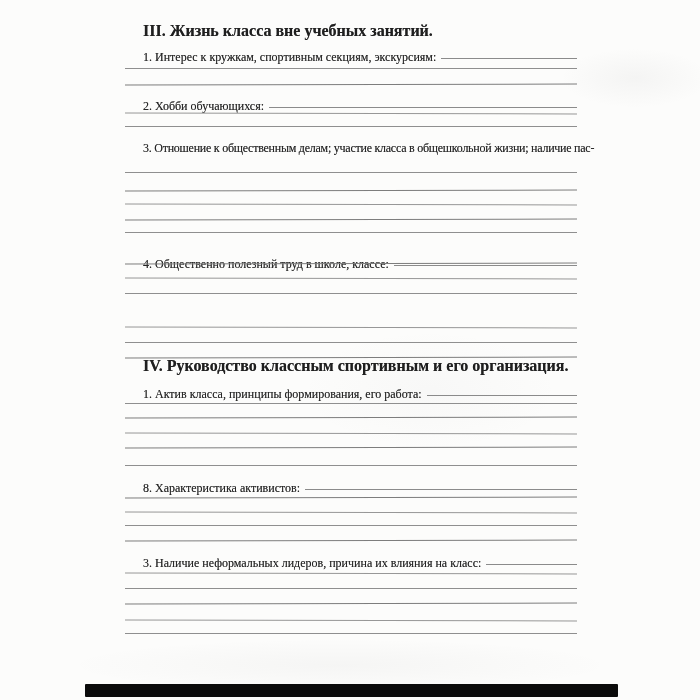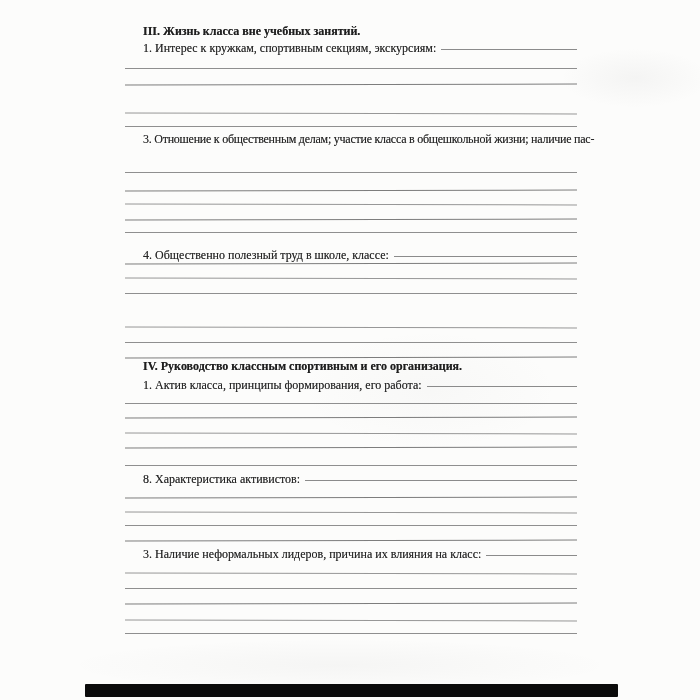--- a/index.html
+++ b/index.html
@@ -23,33 +23,34 @@
   .n3{left:300px;top:330px;width:260px;height:120px;
       background:radial-gradient(ellipse at center, rgba(120,120,120,0.03), rgba(120,120,120,0) 70%);}
 
   .row{
     position:absolute;
     left:143px;right:123px;
     display:flex;align-items:baseline;
     font-size:12px;line-height:14px;
     white-space:nowrap;
     text-shadow:0 0 0.5px rgba(70,70,70,0.65);
+    margin-top:9px;
   }
   .row.cont{left:125px;}
   .row .txt{flex:0 0 auto;}
   .row .fill{
     flex:1 1 auto;
     margin-left:5px;
     border-bottom:1px solid #8b8b8b;
     transform:translateY(-2px);
     min-width:10px;
   }
   .heading{
     position:absolute;left:143px;
-    font-size:12px;line-height:14px;font-weight:bold;
+    font-size:16px;line-height:14px;font-weight:bold;
     white-space:nowrap;color:#1f1f1f;
     text-shadow:0 0 0.5px rgba(50,50,50,0.7);
   }
   .wide{letter-spacing:-0.25px;}
   .sp{letter-spacing:0.4px;}
   .bl{
     position:absolute;left:125px;width:452px;height:0;
     border-top:1px solid #8f8f8f;
   }
   .bl.alt{border-top-color:#7d7d7d;transform:rotate(-0.12deg);}
@@ -72,20 +73,24 @@
 
   <div class="heading" style="top:24px">III. Жизнь класса вне учебных занятий.</div>
 
   <div class="row" style="top:41px">
     <span class="txt">1. Интерес к кружкам, спортивным секциям, экскурсиям:</span>
     <span class="fill"></span>
   </div>
   <div class="bl" style="top:68px"></div>
   <div class="bl alt" style="top:84px"></div>
 
+  <div class="row" style="top:90px">
+    <span class="txt">2. Хобби обучающихся:</span>
+    <span class="fill"></span>
+  </div>
   <div class="bl alt2" style="top:113px"></div>
   <div class="bl" style="top:126px"></div>
 
   <div class="row" style="top:132px">
     <span class="txt wide">3. Отношение к общественным делам; участие класса в общешкольной жизни; наличие пас-</span>
   </div>
   <div class="bl" style="top:172px"></div>
   <div class="bl alt" style="top:190px"></div>
   <div class="bl alt2" style="top:204px"></div>
   <div class="bl alt" style="top:219px"></div>

